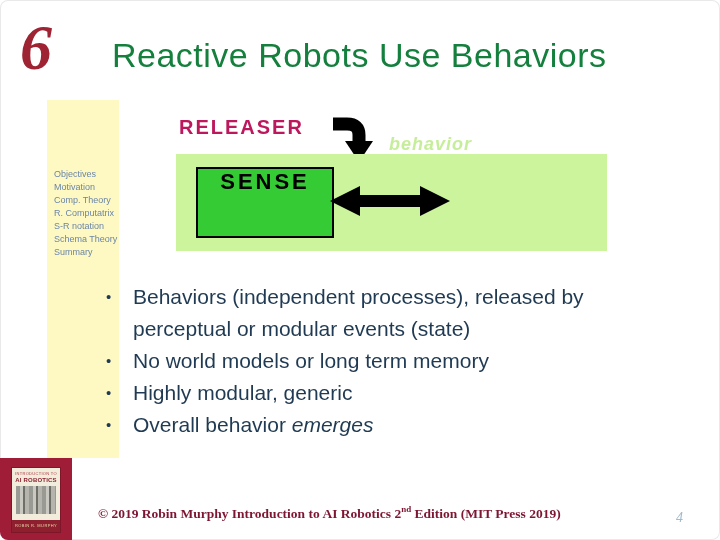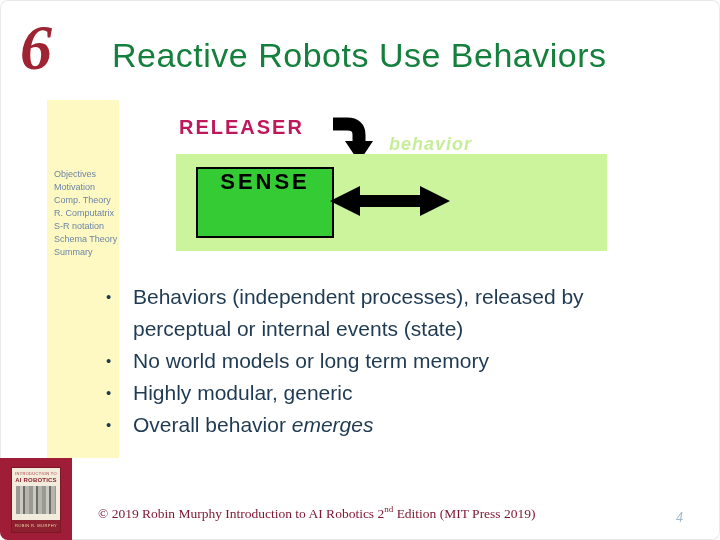--- a/index.html
+++ b/index.html
@@ -49,21 +49,21 @@
   
   .bullets{position:absolute;left:100px;top:281px;width:568px;color:#1f3a52;
            font-size:21px;line-height:32px;}
   .bullet-row{display:flex;}
   .bullet-marker{width:33px;padding-left:6px;box-sizing:border-box;font-size:15px;}
   .bullet-text{flex:1;}
   .italic{font-style:italic;}
 
   
   .copyright{position:absolute;left:98px;top:504px;font-family:"Liberation Serif",serif;
-             font-weight:400;font-size:13.5px;color:#7d1632;white-space:nowrap;}
+             font-weight:700;font-size:13.5px;color:#7d1632;white-space:nowrap;}
   .copyright sup{font-size:9px;}
   .page-number{position:absolute;left:676px;top:510px;font-family:"Liberation Serif",serif;
                font-style:italic;font-size:14px;color:#a3bacb;}
 </style>
 </head>
 <body>
 
 <div class="slide">
 
   <div class="slide-number">6</div>
@@ -110,21 +110,21 @@
   <svg class="double-arrow" width="120" height="32" viewBox="0 0 120 32">
     <polygon points="0,16 30,1 30,10 90,10 90,1 120,16 90,31 90,22 30,22 30,31" fill="currentColor"></polygon>
   </svg>
 
 
   <div class="bullets">
     <div class="bullet-row">
       <div class="bullet-marker">•</div>
       <div class="bullet-text">
         <div>Behaviors (independent processes), released by</div>
-        <div>perceptual or internal events (state)</div>
+        <div>perceptual or modular events (state)</div>
       </div>
     </div>
     <div class="bullet-row">
       <div class="bullet-marker">•</div>
       <div class="bullet-text">No world models or long term memory</div>
     </div>
     <div class="bullet-row">
       <div class="bullet-marker">•</div>
       <div class="bullet-text">Highly modular, generic</div>
     </div>

